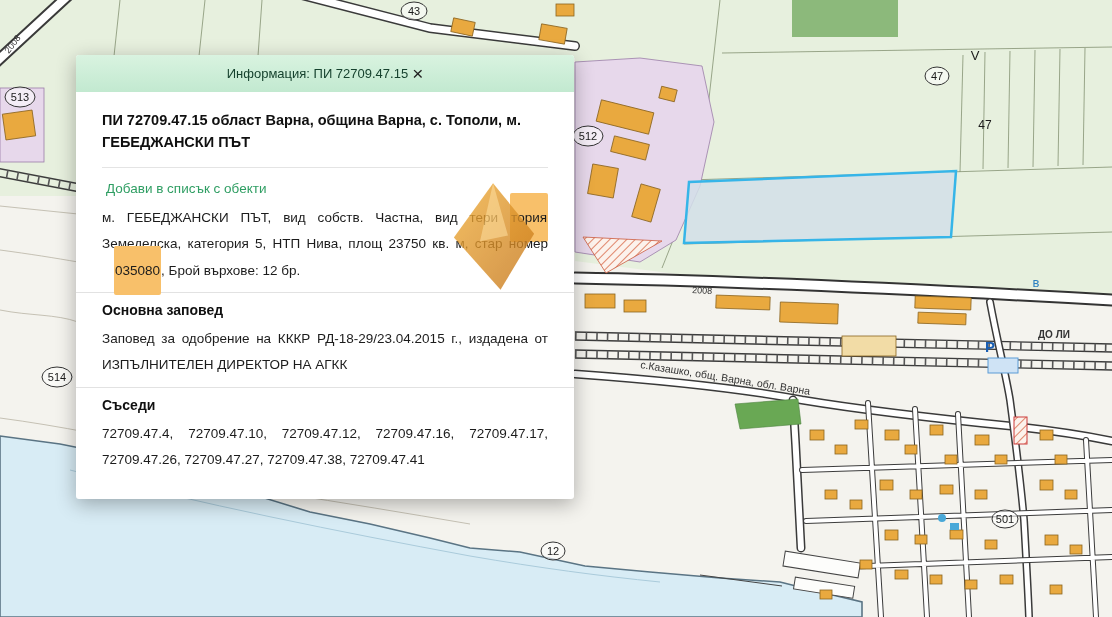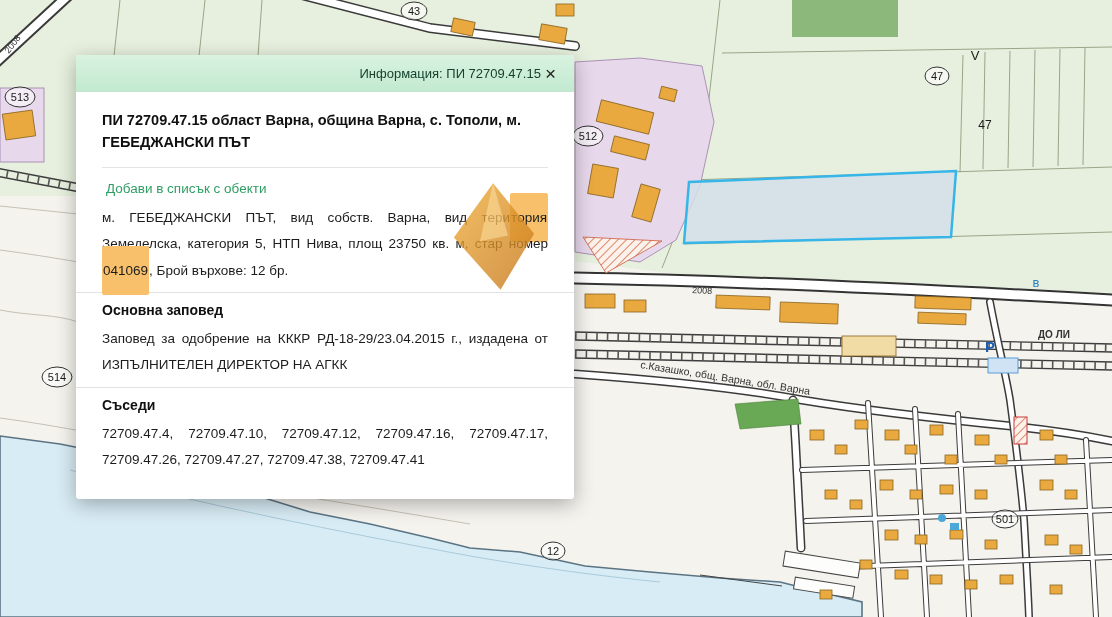--- a/index.html
+++ b/index.html
@@ -3,30 +3,30 @@
 <meta charset="utf-8">
 <style>
   html,body{margin:0;padding:0;background:#888;}
   .stage{position:relative;width:1112px;height:617px;overflow:hidden;background:#f4f3ee;font-family:"Liberation Sans",sans-serif;}
   .map-svg{position:absolute;left:0;top:0;z-index:1;}
   .map-svg text{font-family:"Liberation Sans",sans-serif;}
 
   
   .popup{position:absolute;left:76px;top:55px;width:498px;background:#fff;border-radius:3px;
          box-shadow:0 5px 20px rgba(0,0,0,.30);z-index:30;overflow:hidden;}
-  .popup-header{height:37px;display:flex;align-items:center;justify-content:flex-end;
+  .popup-header{height:37px;display:flex;align-items:center;justify-content:center;
                 padding:0 14px 0 18px;background:linear-gradient(180deg,#d9f3e0,#c2e9d0);}
   .ph-title{font-size:13px;color:#16422e;}
   .close-btn{border:none;background:none;font-size:19px;color:#222;cursor:pointer;line-height:1;padding:2px 4px;}
   .popup-body{padding:2px 26px 18px;border-radius:27px;}
   .pb-title{font-size:14.5px;font-weight:bold;color:#101010;margin:15px 0 0;padding-bottom:13px;
             border-bottom:1px solid #e4e4e4;line-height:1.55;}
   .add-link{display:inline-block;margin:13px 4px 0;color:#2f9e63;font-size:13.5px;text-decoration:none;cursor:pointer;}
   .pb-text{font-size:13.5px;color:#1c1c1c;text-align:justify;line-height:1.95;margin:8px 0 8px;}
-  .hl{background:#f8c06a;border-radius:2px;padding:17px 1px;}
+  .hl{background:#f8c06a;border-radius:2px;padding:17px 1px;margin-left:12px;}
   .section-h{font-size:14px;font-weight:bold;color:#101010;margin:6px -26px 0;
              padding:9px 26px 0;border-top:1px solid #e2e2e2;}
 
   
   .watermark{position:absolute;inset:0;pointer-events:none;z-index:40;}
   .wm-logo{position:absolute;left:452px;top:182px;width:84px;height:110px;opacity:.8;}
   .wm-brand{position:absolute;left:340px;top:286px;font-size:75px;font-weight:bold;letter-spacing:7px;
             color:rgba(120,126,132,.42);white-space:nowrap;}
   .wm-tagline{position:absolute;left:392px;top:402px;font-size:20px;letter-spacing:17px;
               color:rgba(120,126,132,.5);white-space:nowrap;}
@@ -230,21 +230,21 @@
   </svg>
 
   <div class="popup">
     <div class="popup-header">
       <span class="ph-title">Информация: ПИ 72709.47.15</span>
       <button class="close-btn">×</button>
     </div>
     <div class="popup-body">
       <div class="pb-title">ПИ 72709.47.15 област Варна, община Варна, с. Тополи, м. ГЕБЕДЖАНСКИ ПЪТ</div>
       <a class="add-link">Добави в списък с обекти</a>
-      <p class="pb-text"><span>м. ГЕБЕДЖАНСКИ ПЪТ, вид собств. Варна, вид тери</span><span class="hl">тория</span><span> Земеделска, категория 5, НТП Нива, площ 23750 кв. м, стар номер </span><span class="hl">041069</span><span>, Брой върхове: 12 бр.</span></p>
+      <p class="pb-text"><span>м. ГЕБЕДЖАНСКИ ПЪТ, вид собств. Частна, вид тери</span><span class="hl">тория</span><span> Земеделска, категория 5, НТП Нива, площ 23750 кв. м, стар номер </span><span class="hl">035080</span><span>, Брой върхове: 12 бр.</span></p>
       <div class="section-h">Основна заповед</div>
       <p class="pb-text">Заповед за одобрение на КККР РД-18-29/23.04.2015 г., издадена от ИЗПЪЛНИТЕЛЕН ДИРЕКТОР НА АГКК</p>
       <div class="section-h">Съседи</div>
       <p class="pb-text">72709.47.4, 72709.47.10, 72709.47.12, 72709.47.16, 72709.47.17, 72709.47.26, 72709.47.27, 72709.47.38, 72709.47.41</p>
     </div>
   </div>
 
   <div class="watermark">
     <svg class="wm-logo" viewBox="0 0 90 115">
       <defs>

